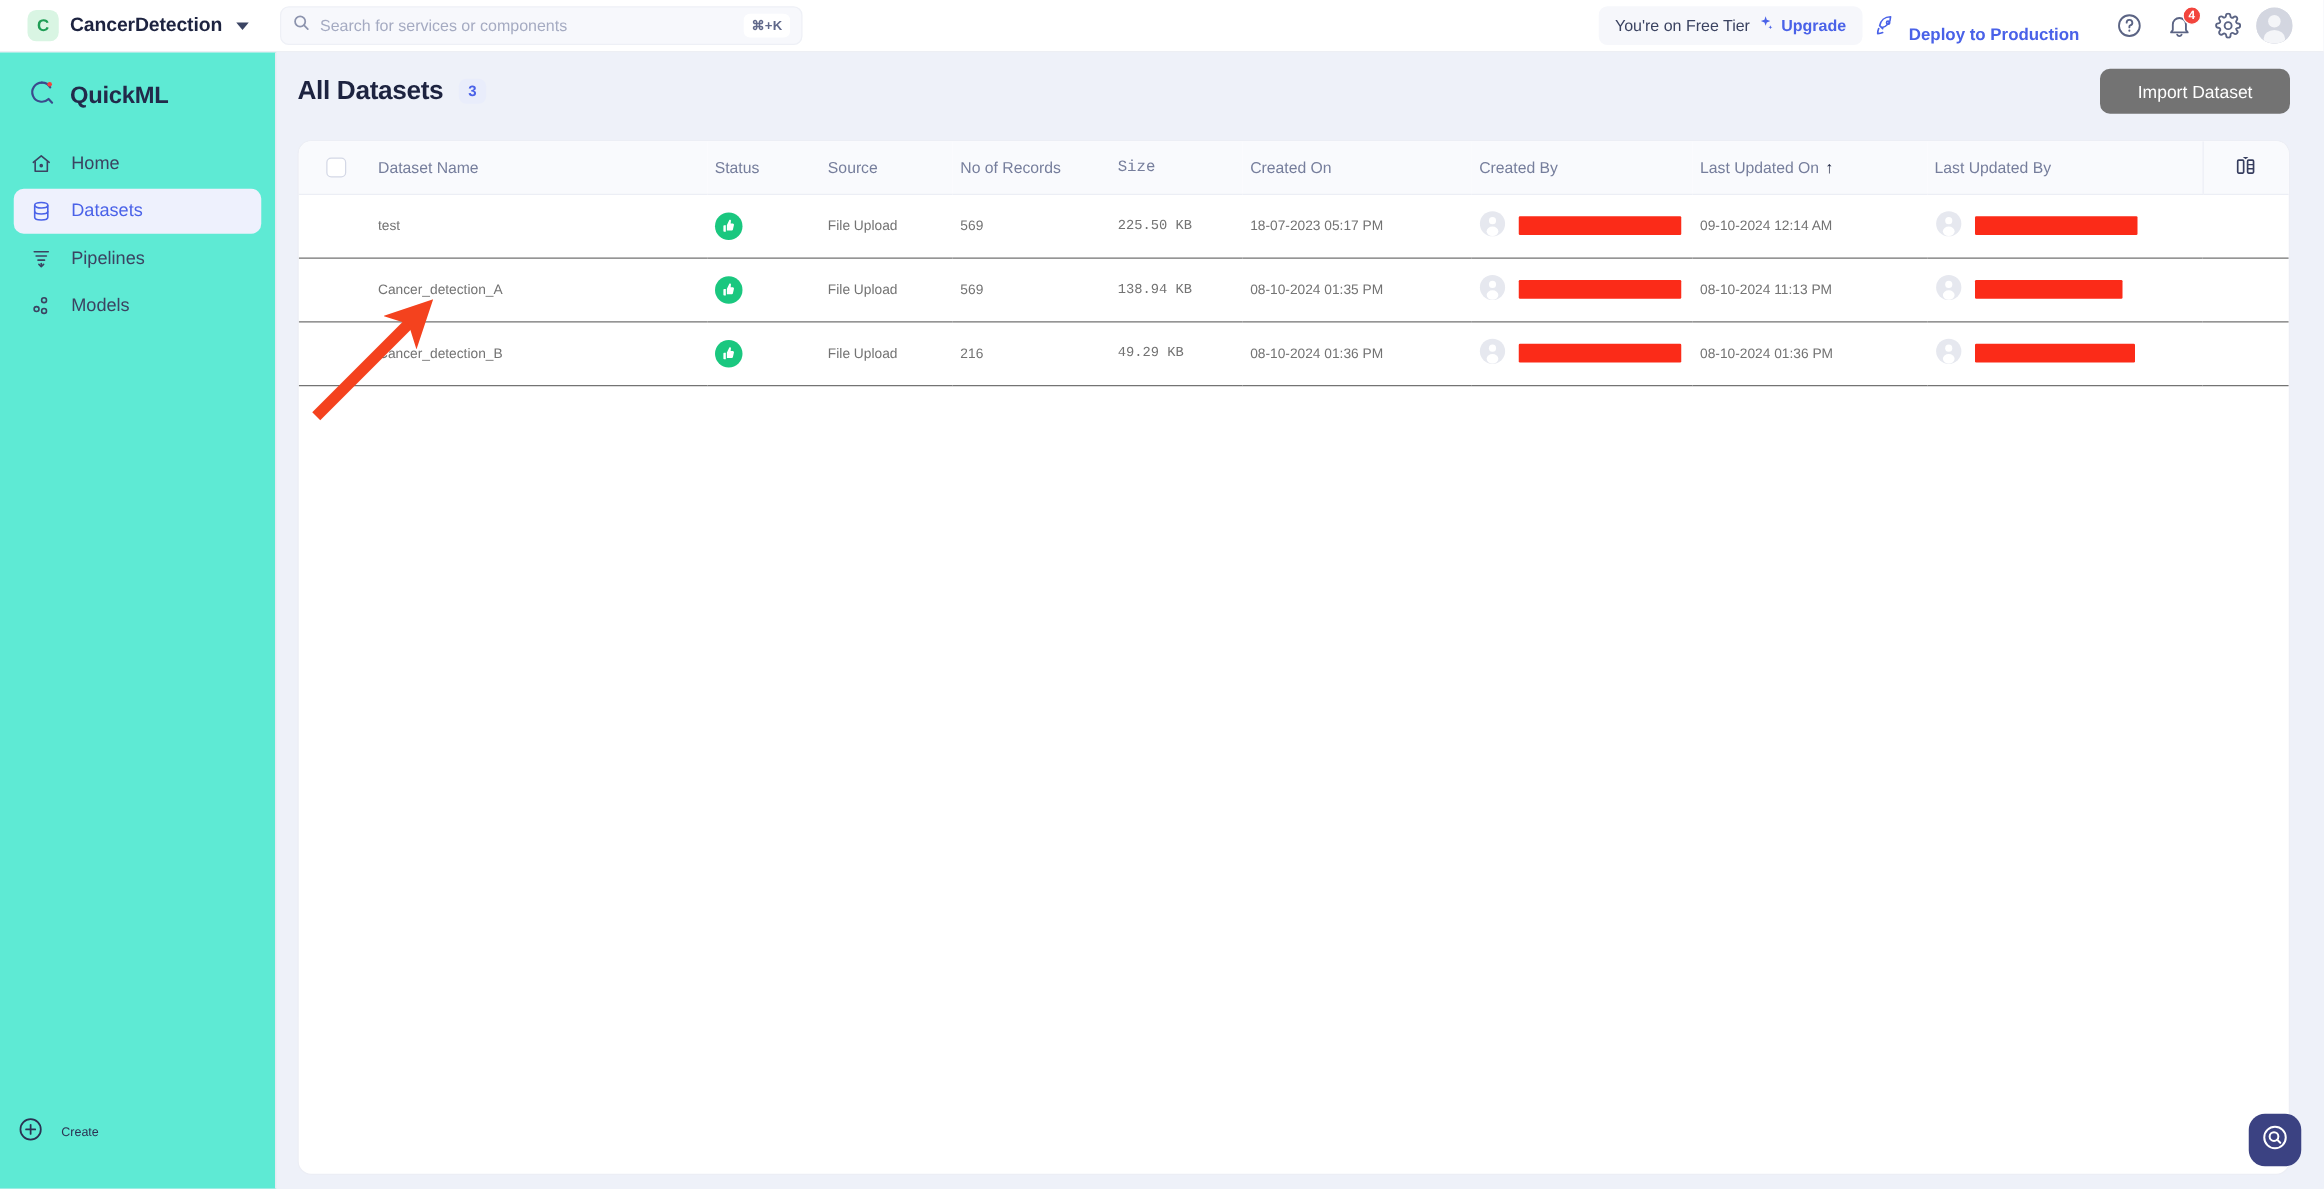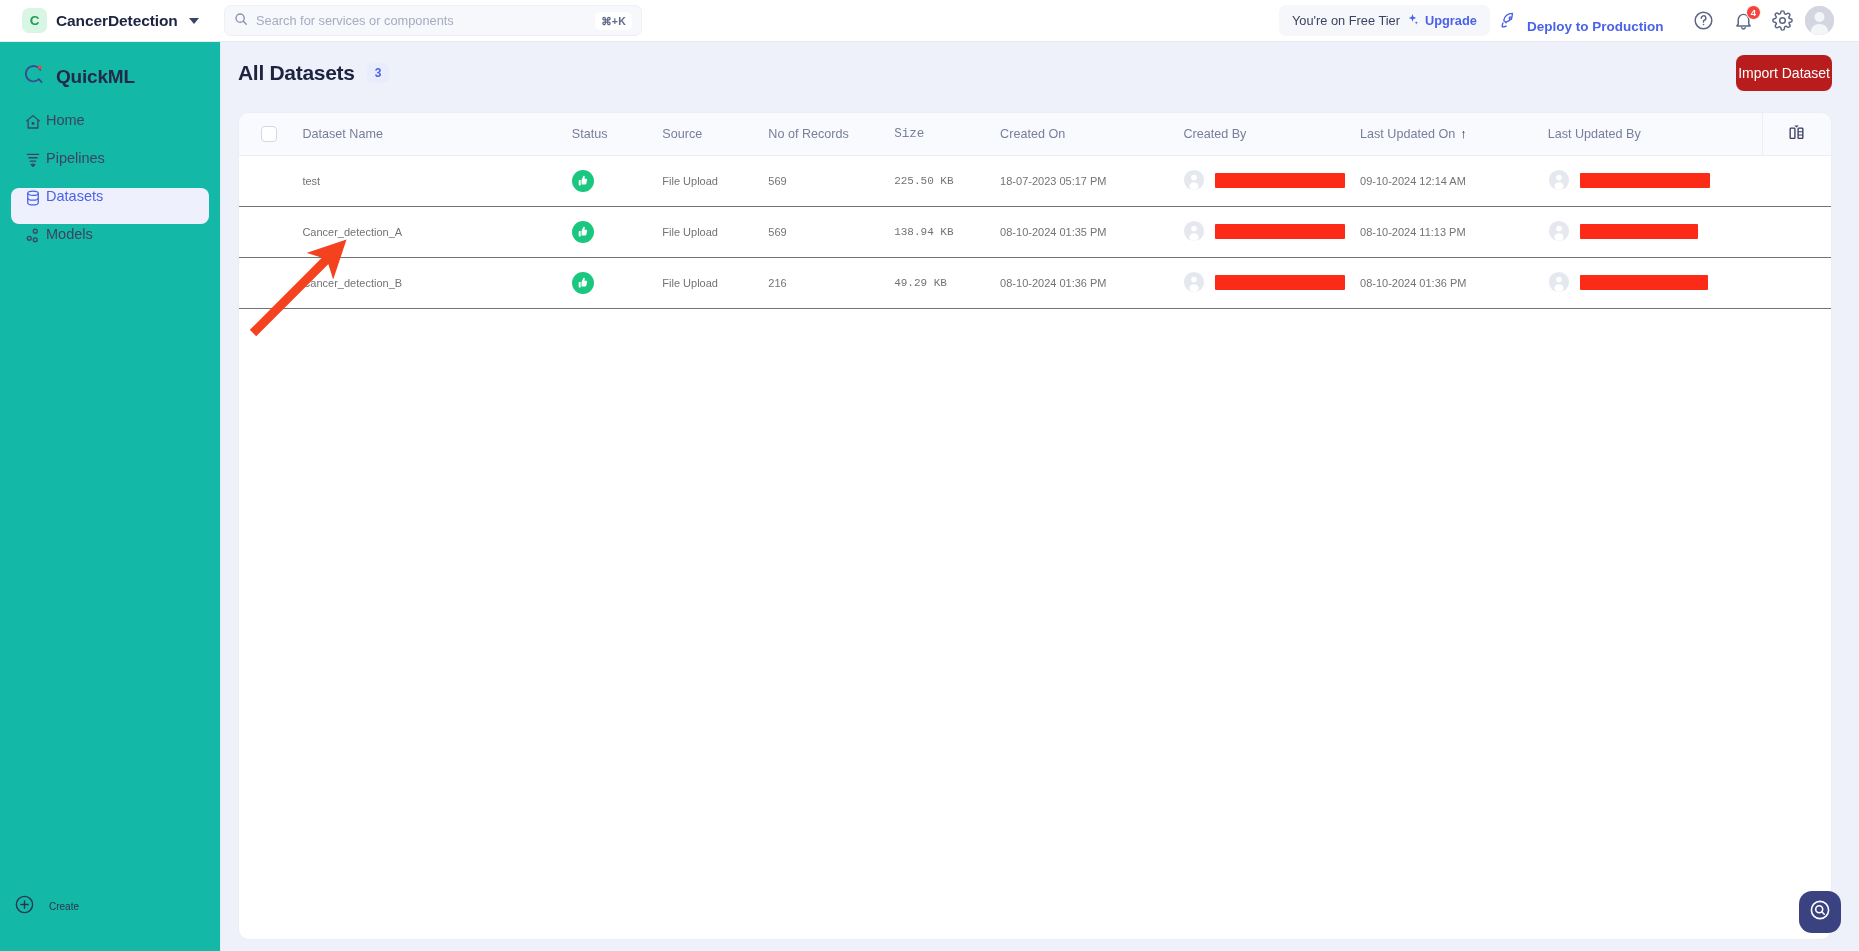--- a/index.html
+++ b/index.html
@@ -67,28 +67,28 @@
   }
   .user-avatar {
     position: absolute; left: 1805px; top: 6px; width: 29px; height: 29px;
     border-radius: 50%; background: #d3d6e0; overflow: hidden;
   }
   .user-avatar svg { display: block; }
 
   
   .sidebar {
     position: absolute; left: 0; top: 42px; width: 221px; height: 909px;
-    background: #14b8a6; border-right: 1px solid #e8eaf1;
+    background: #5eead4; border-right: 1px solid #e8eaf1;
   }
   .brand { display: flex; align-items: center; gap: 11px; padding: 21px 0 0 22px; }
   .brand-name { font-size: 19px; font-weight: 700; color: #222a4a; letter-spacing: -0.2px; }
 
   .nav { margin-top: 22px; padding: 0 11px; }
   .nav-item {
-    display: flex; gap: 3px;
+    display: flex; align-items: center; gap: 14px;
     height: 36px; padding-left: 12px; border-radius: 8px;
     color: #3b4361; font-size: 14.5px; cursor: pointer; margin-bottom: 2px;
   }
   .nav-item.active { background: #eef1fd; color: #4a62e8; font-weight: 500; }
   .nav-ico { width: 20px; height: 20px; display: flex; align-items: center; justify-content: center; }
 
   .create-btn {
     position: absolute; left: 0; bottom: 32px; width: 221px;
     display: flex; align-items: center; gap: 14px; padding-left: 14px; cursor: pointer;
   }
@@ -98,23 +98,23 @@
   .main { position: absolute; left: 221px; top: 42px; width: 1638px; height: 909px; background: #eef1f9; }
   .page-head {
     display: flex; align-items: center; height: 62px; padding: 0 27px 0 17px;
   }
   .page-title { font-size: 21px; font-weight: 700; color: #1d2340; letter-spacing: -0.3px; }
   .count-chip {
     margin-left: 12px; background: #e9edfb; color: #4a62e8;
     font-size: 12px; font-weight: 600; border-radius: 6px; padding: 3px 8px;
   }
   .import-btn {
-    margin-left: auto; background: #b91c1c; color: #ffffff;
+    margin-left: auto; background: #737373; color: #ffffff;
     font-size: 14px; font-weight: 500; border: none; border-radius: 8px;
-    padding: 10px 2px; cursor: pointer; font-family: inherit;
+    padding: 10px 30px; cursor: pointer; font-family: inherit;
   }
 
   
   .card {
     position: absolute; left: 17px; top: 70px; width: 1594px; height: 828px;
     background: #ffffff; border-radius: 11px; border: 1px solid #eceef5;
     overflow: hidden;
   }
   .tbl { width: 100%; border-collapse: collapse; table-layout: fixed; }
   .tbl thead th {
@@ -263,42 +263,42 @@
         <span class="nav-ico">
           <svg width="18" height="18" viewBox="0 0 24 24" fill="none" stroke="#3b4361" stroke-width="1.7" stroke-linecap="round" stroke-linejoin="round">
             <path d="M3.5 10.5L12 3.5l8.5 7"></path>
               <path d="M5.5 10v10h13V10"></path>
             <circle cx="12" cy="14" r="1.1"></circle>
           </svg>
         </span>
         <span>Home</span>
       </div>
 
+      <div class="nav-item active">
+        <span class="nav-ico">
+          <svg width="18" height="18" viewBox="0 0 24 24" fill="none" stroke="#4a62e8" stroke-width="1.7">
+            <ellipse cx="12" cy="5.6" rx="7" ry="2.9"></ellipse>
+            <path d="M5 5.6v12.8c0 1.6 3.1 2.9 7 2.9s7-1.3 7-2.9V5.6"></path>
+            <path d="M5 12c0 1.6 3.1 2.9 7 2.9s7-1.3 7-2.9"></path>
+          </svg>
+        </span>
+        <span>Datasets</span>
+      </div>
+
       <div class="nav-item">
         <span class="nav-ico">
           <svg width="18" height="18" viewBox="0 0 24 24" fill="none" stroke="#3b4361" stroke-width="1.7" stroke-linecap="round" stroke-linejoin="round">
             <path d="M4.5 4.5h15"></path>
               <path d="M6.5 9h11"></path>
               <path d="M8.5 13.5h7"></path>
             <path d="M12 17v3"></path>
               <path d="M9.5 18l2.5 2.4 2.5-2.4"></path>
           </svg>
         </span>
         <span>Pipelines</span>
-      </div>
-
-      <div class="nav-item active">
-        <span class="nav-ico">
-          <svg width="18" height="18" viewBox="0 0 24 24" fill="none" stroke="#4a62e8" stroke-width="1.7">
-            <ellipse cx="12" cy="5.6" rx="7" ry="2.9"></ellipse>
-            <path d="M5 5.6v12.8c0 1.6 3.1 2.9 7 2.9s7-1.3 7-2.9V5.6"></path>
-            <path d="M5 12c0 1.6 3.1 2.9 7 2.9s7-1.3 7-2.9"></path>
-          </svg>
-        </span>
-        <span>Datasets</span>
       </div>
 
       <div class="nav-item">
         <span class="nav-ico">
           <svg width="18" height="18" viewBox="0 0 24 24" fill="none" stroke="#3b4361" stroke-width="1.7">
             <circle cx="15" cy="5.5" r="2.6"></circle>
               <circle cx="7" cy="15" r="2.6"></circle>
               <circle cx="15" cy="17" r="2.6"></circle>
           </svg>
         </span>

